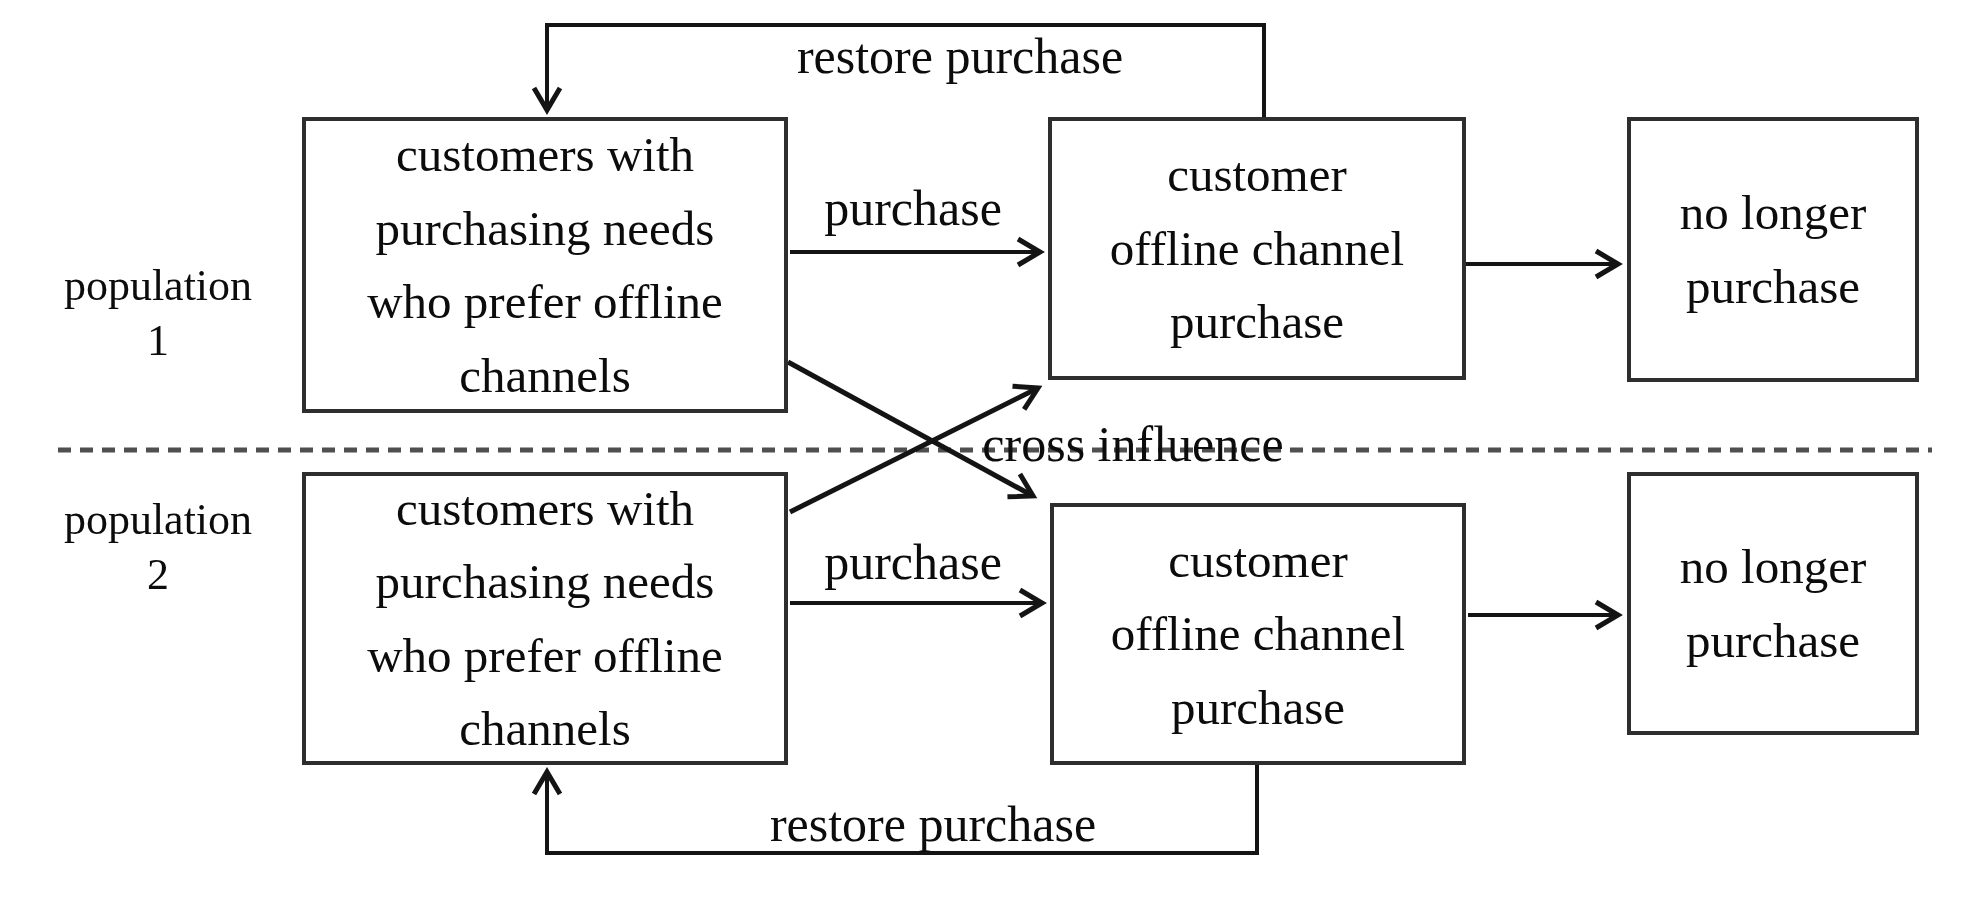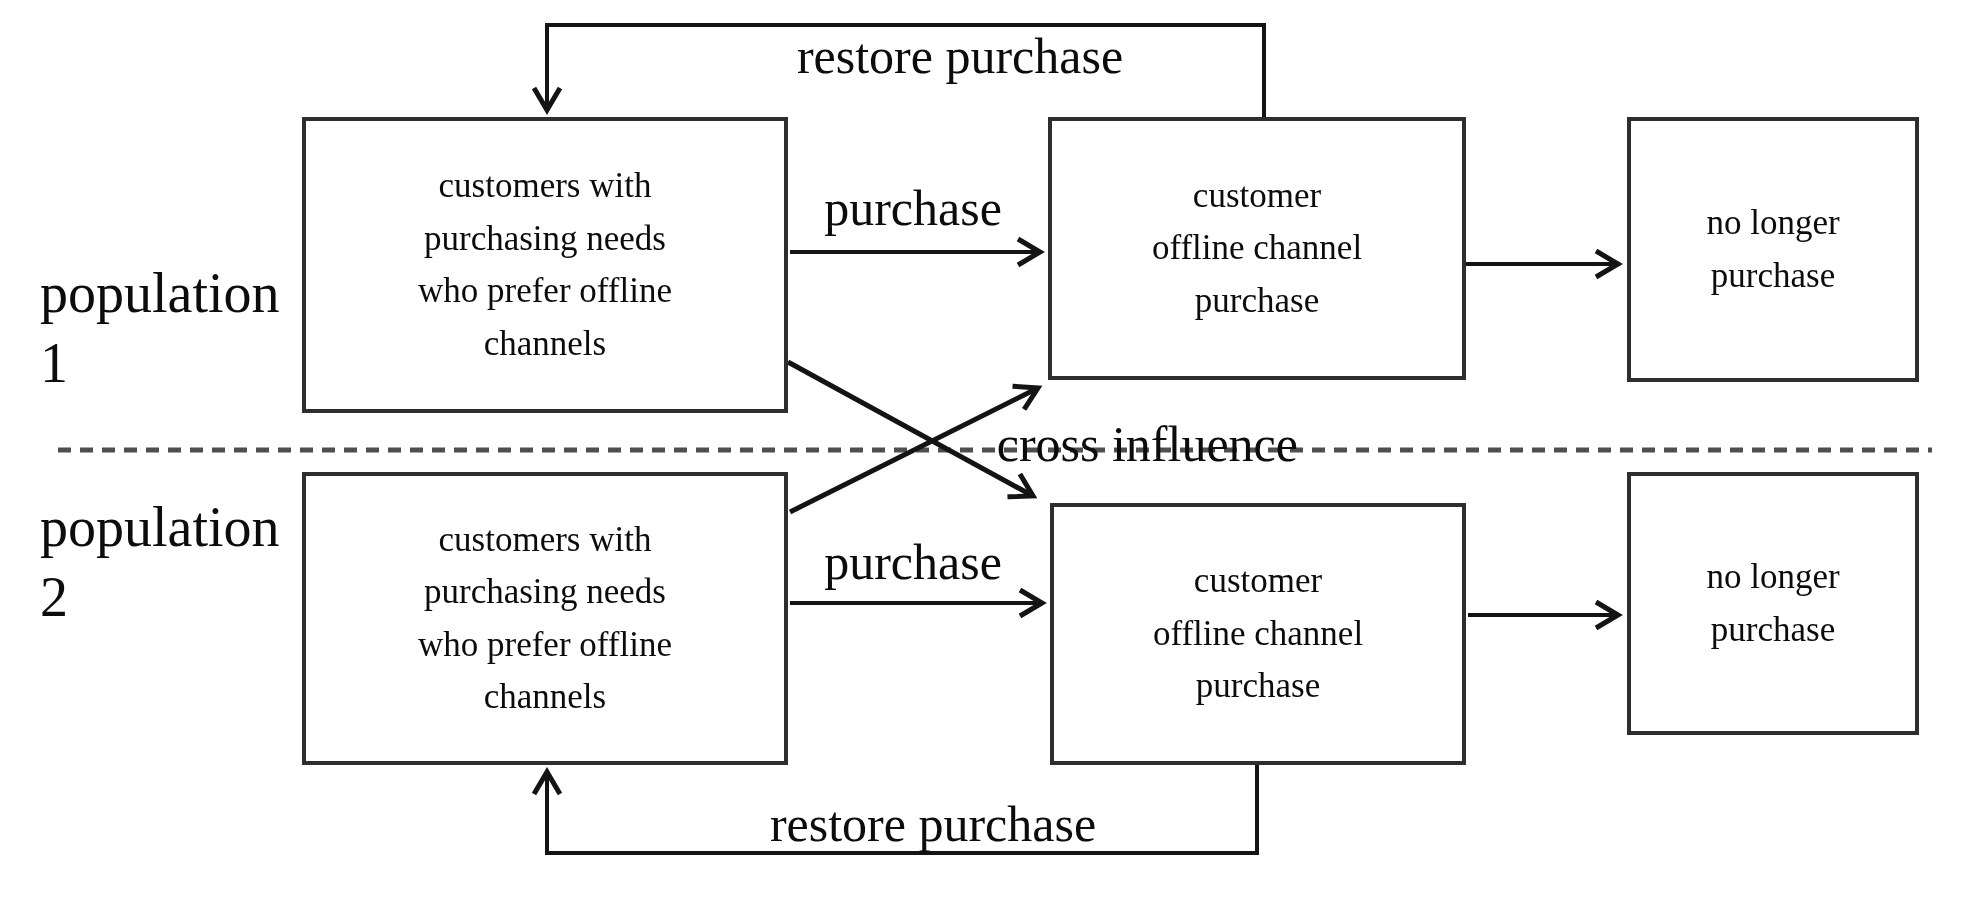--- a/index.html
+++ b/index.html
@@ -24,55 +24,55 @@
   }
   .node {
     position: absolute;
     box-sizing: border-box;
     border: 4px solid #2e2e2e;
     background: #ffffff;
     display: flex;
     align-items: center;
     justify-content: center;
     text-align: center;
-    font-size: 35px;
+    font-size: 49px;
     line-height: 1.5;
     white-space: pre-line;
   }
   .box-a { left: 302px; top: 117px; width: 486px; height: 296px; }
   .box-b { left: 1048px; top: 117px; width: 418px; height: 263px; }
   .box-c { left: 1627px; top: 117px; width: 292px; height: 265px; }
   .box-a2 { left: 302px; top: 472px; width: 486px; height: 293px; }
   .box-b2 { left: 1050px; top: 503px; width: 416px; height: 262px; }
   .box-c2 { left: 1627px; top: 472px; width: 292px; height: 263px; }
 
   .flabel {
     position: absolute;
     font-size: 50px;
     line-height: 1.15;
     white-space: pre-line;
     text-align: center;
   }
   .pop-label {
     position: absolute;
-    left: 40px;
+    left: 20px;
     width: 276px;
-    text-align: left;
-    font-size: 56px;
+    text-align: center;
+    font-size: 44px;
     line-height: 1.25;
     white-space: pre-line;
   }
   .pop-1 { top: 258px; }
   .pop-2 { top: 492px; }
 
   .restore-top    { left: 760px;  top: 28px;  width: 400px; }
   .restore-bottom { left: 733px;  top: 796px; width: 400px; }
   .purchase-1     { left: 800px;  top: 180px; width: 226px; }
   .purchase-2     { left: 800px;  top: 534px; width: 226px; }
-  .cross-influence{ left: 968px;  top: 416px; width: 330px; text-align: right; }
+  .cross-influence{ left: 968px;  top: 416px; width: 330px; text-align: center; }
 </style>
 </head>
 <body>
 
 <div class="stage">
 
   <svg class="wires" viewBox="0 0 1968 899">
     <defs>
       <marker id="chev" markerUnits="userSpaceOnUse" markerWidth="34" markerHeight="38" refX="26" refY="17" orient="auto">
         <path d="M4 4 L26 17 L4 30" fill="none" stroke="#141414" stroke-width="5"></path>

